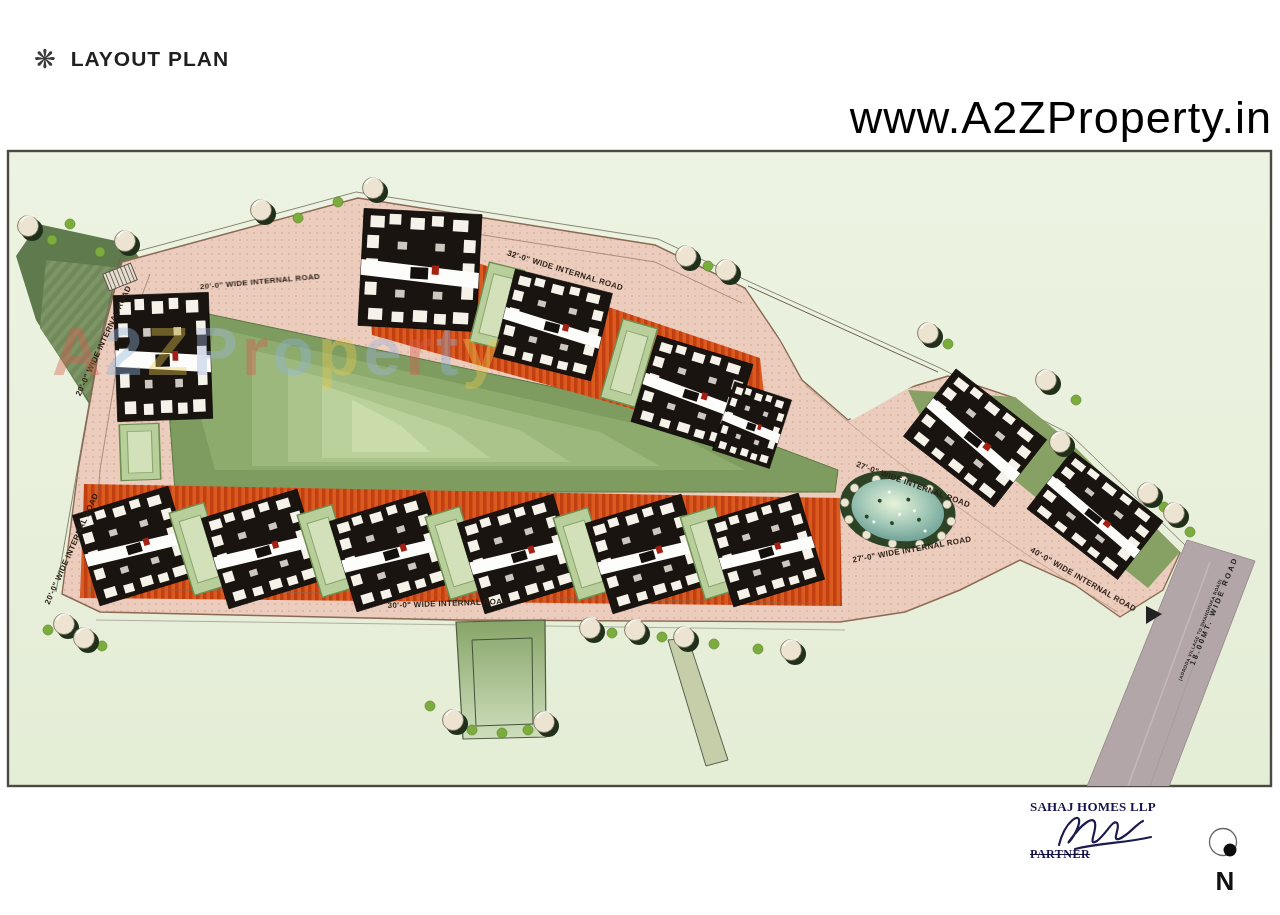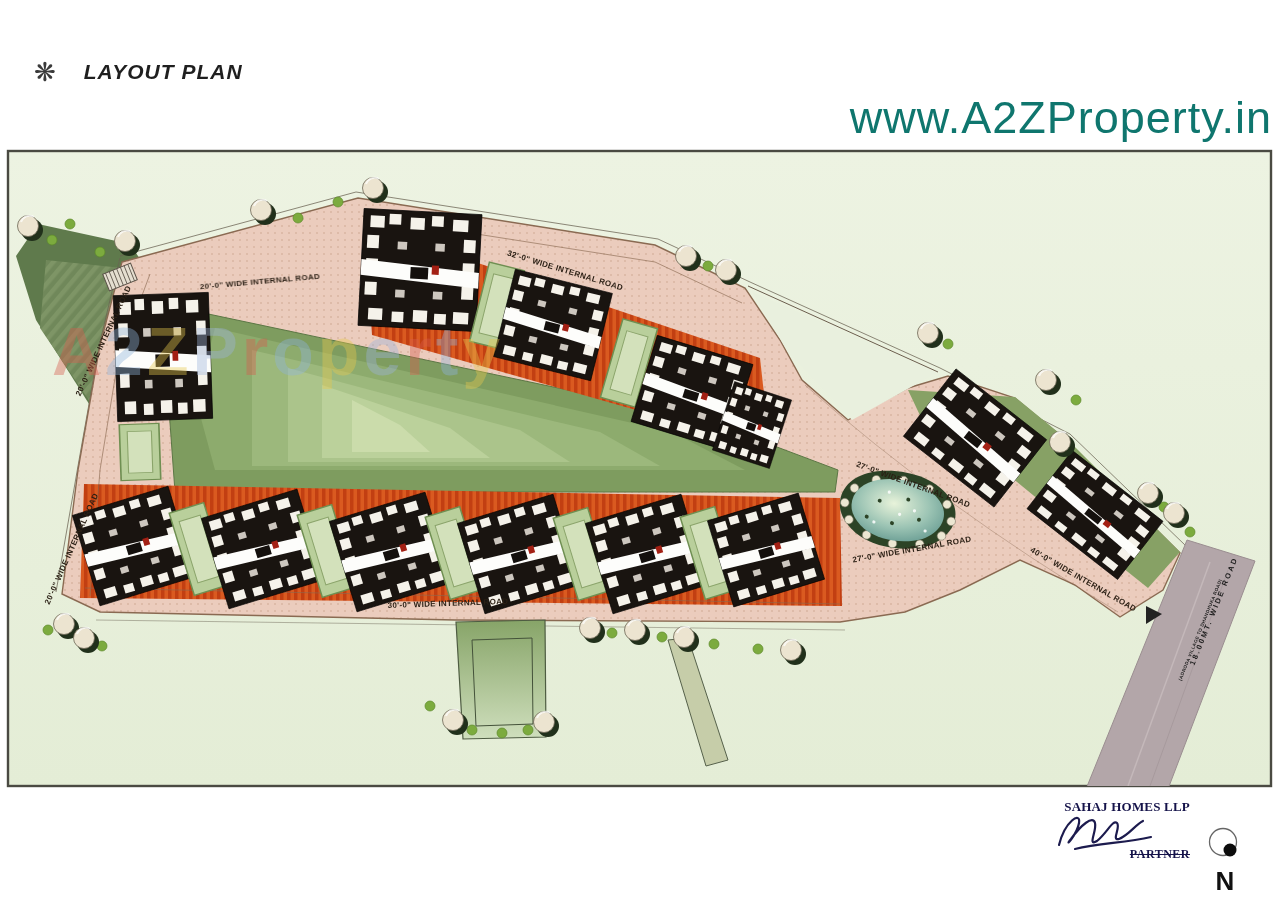--- a/index.html
+++ b/index.html
@@ -1,23 +1,23 @@
 <!DOCTYPE html>
 <html><head>
 <meta charset="utf-8">
 <style>
   html,body{margin:0;padding:0;background:#ffffff;}
   .page{position:relative;width:1280px;height:915px;background:#ffffff;overflow:hidden;
         font-family:"Liberation Sans",sans-serif;}
   
   .hdr{position:absolute;left:34px;top:44px;display:flex;align-items:center;gap:12px;}
   .orn{font-size:26px;color:#3a3a3a;line-height:1;}
-  .ttl{font-size:21px;font-weight:700;letter-spacing:1px;color:#1f1f1f;margin:16px;font-style:italic;}
-  
-  .wm-top{position:absolute;right:8px;top:92px;font-size:45px;font-weight:400;color:#0f766e;
+  .ttl{font-size:21px;font-weight:700;letter-spacing:1px;color:#1f1f1f;margin:3px;}
+  
+  .wm-top{position:absolute;right:8px;top:92px;font-size:45px;font-weight:400;color:#000000;
           letter-spacing:1px;white-space:nowrap;z-index:5;}
   
   .plan{position:absolute;left:0;top:0;width:1280px;height:915px;}
   svg.art{position:absolute;left:0;top:0;}
   
   .wm-mid{position:absolute;left:52px;top:312px;font-size:68px;font-weight:700;
           letter-spacing:4px;opacity:.40;z-index:4;white-space:nowrap;pointer-events:none;}
   .wl0{color:#d85c4e}.wl1{color:#8fb3dd}.wl2{color:#e6c94e}.wl3{color:#9db3dd}
   
   .rl{position:absolute;font-weight:700;font-size:8px;line-height:1;color:#2a1f14;
@@ -28,21 +28,21 @@
   .rl3{left:72px;top:549px;transform:translate(-50%,-50%) rotate(-66deg);}
   .rl4{left:448px;top:604px;transform:translate(-50%,-50%) rotate(-2deg);}
   .rl5{left:913px;top:485px;transform:translate(-50%,-50%) rotate(20deg);}
   .rl6{left:912px;top:550px;transform:translate(-50%,-50%) rotate(-10deg);}
   .rl7{left:1083px;top:580px;transform:translate(-50%,-50%) rotate(30deg);}
   .rl8{left:1214px;top:611px;transform:translate(-50%,-50%) rotate(-68deg);
        letter-spacing:2.2px;font-size:7.5px;color:#1c1c1c;}
   .rl9{left:1201px;top:630px;transform:translate(-50%,-50%) rotate(-68deg);
        font-size:4.5px;letter-spacing:.4px;color:#1c1c1c;}
   
-  .sig{position:absolute;left:1030px;top:799px;width:160px;text-align:right;z-index:6;}
+  .sig{position:absolute;left:1030px;top:799px;width:160px;text-align:left;z-index:6;}
   .sig-co{font-family:"Liberation Serif",serif;font-weight:700;font-size:13px;color:#15134a;
           letter-spacing:.2px;}
   .sig-scribble{display:block;margin:-6px auto -8px auto;}
   .sig-role{font-family:"Liberation Serif",serif;font-weight:700;font-size:12px;color:#15134a;
             text-decoration:line-through;letter-spacing:.5px;}
   
   .compass{position:absolute;left:1200px;top:826px;width:50px;text-align:center;z-index:6;}
   .compass-n{font-size:26px;font-weight:700;color:#111;margin-top:0px;line-height:1;}
 </style>
 </head>

